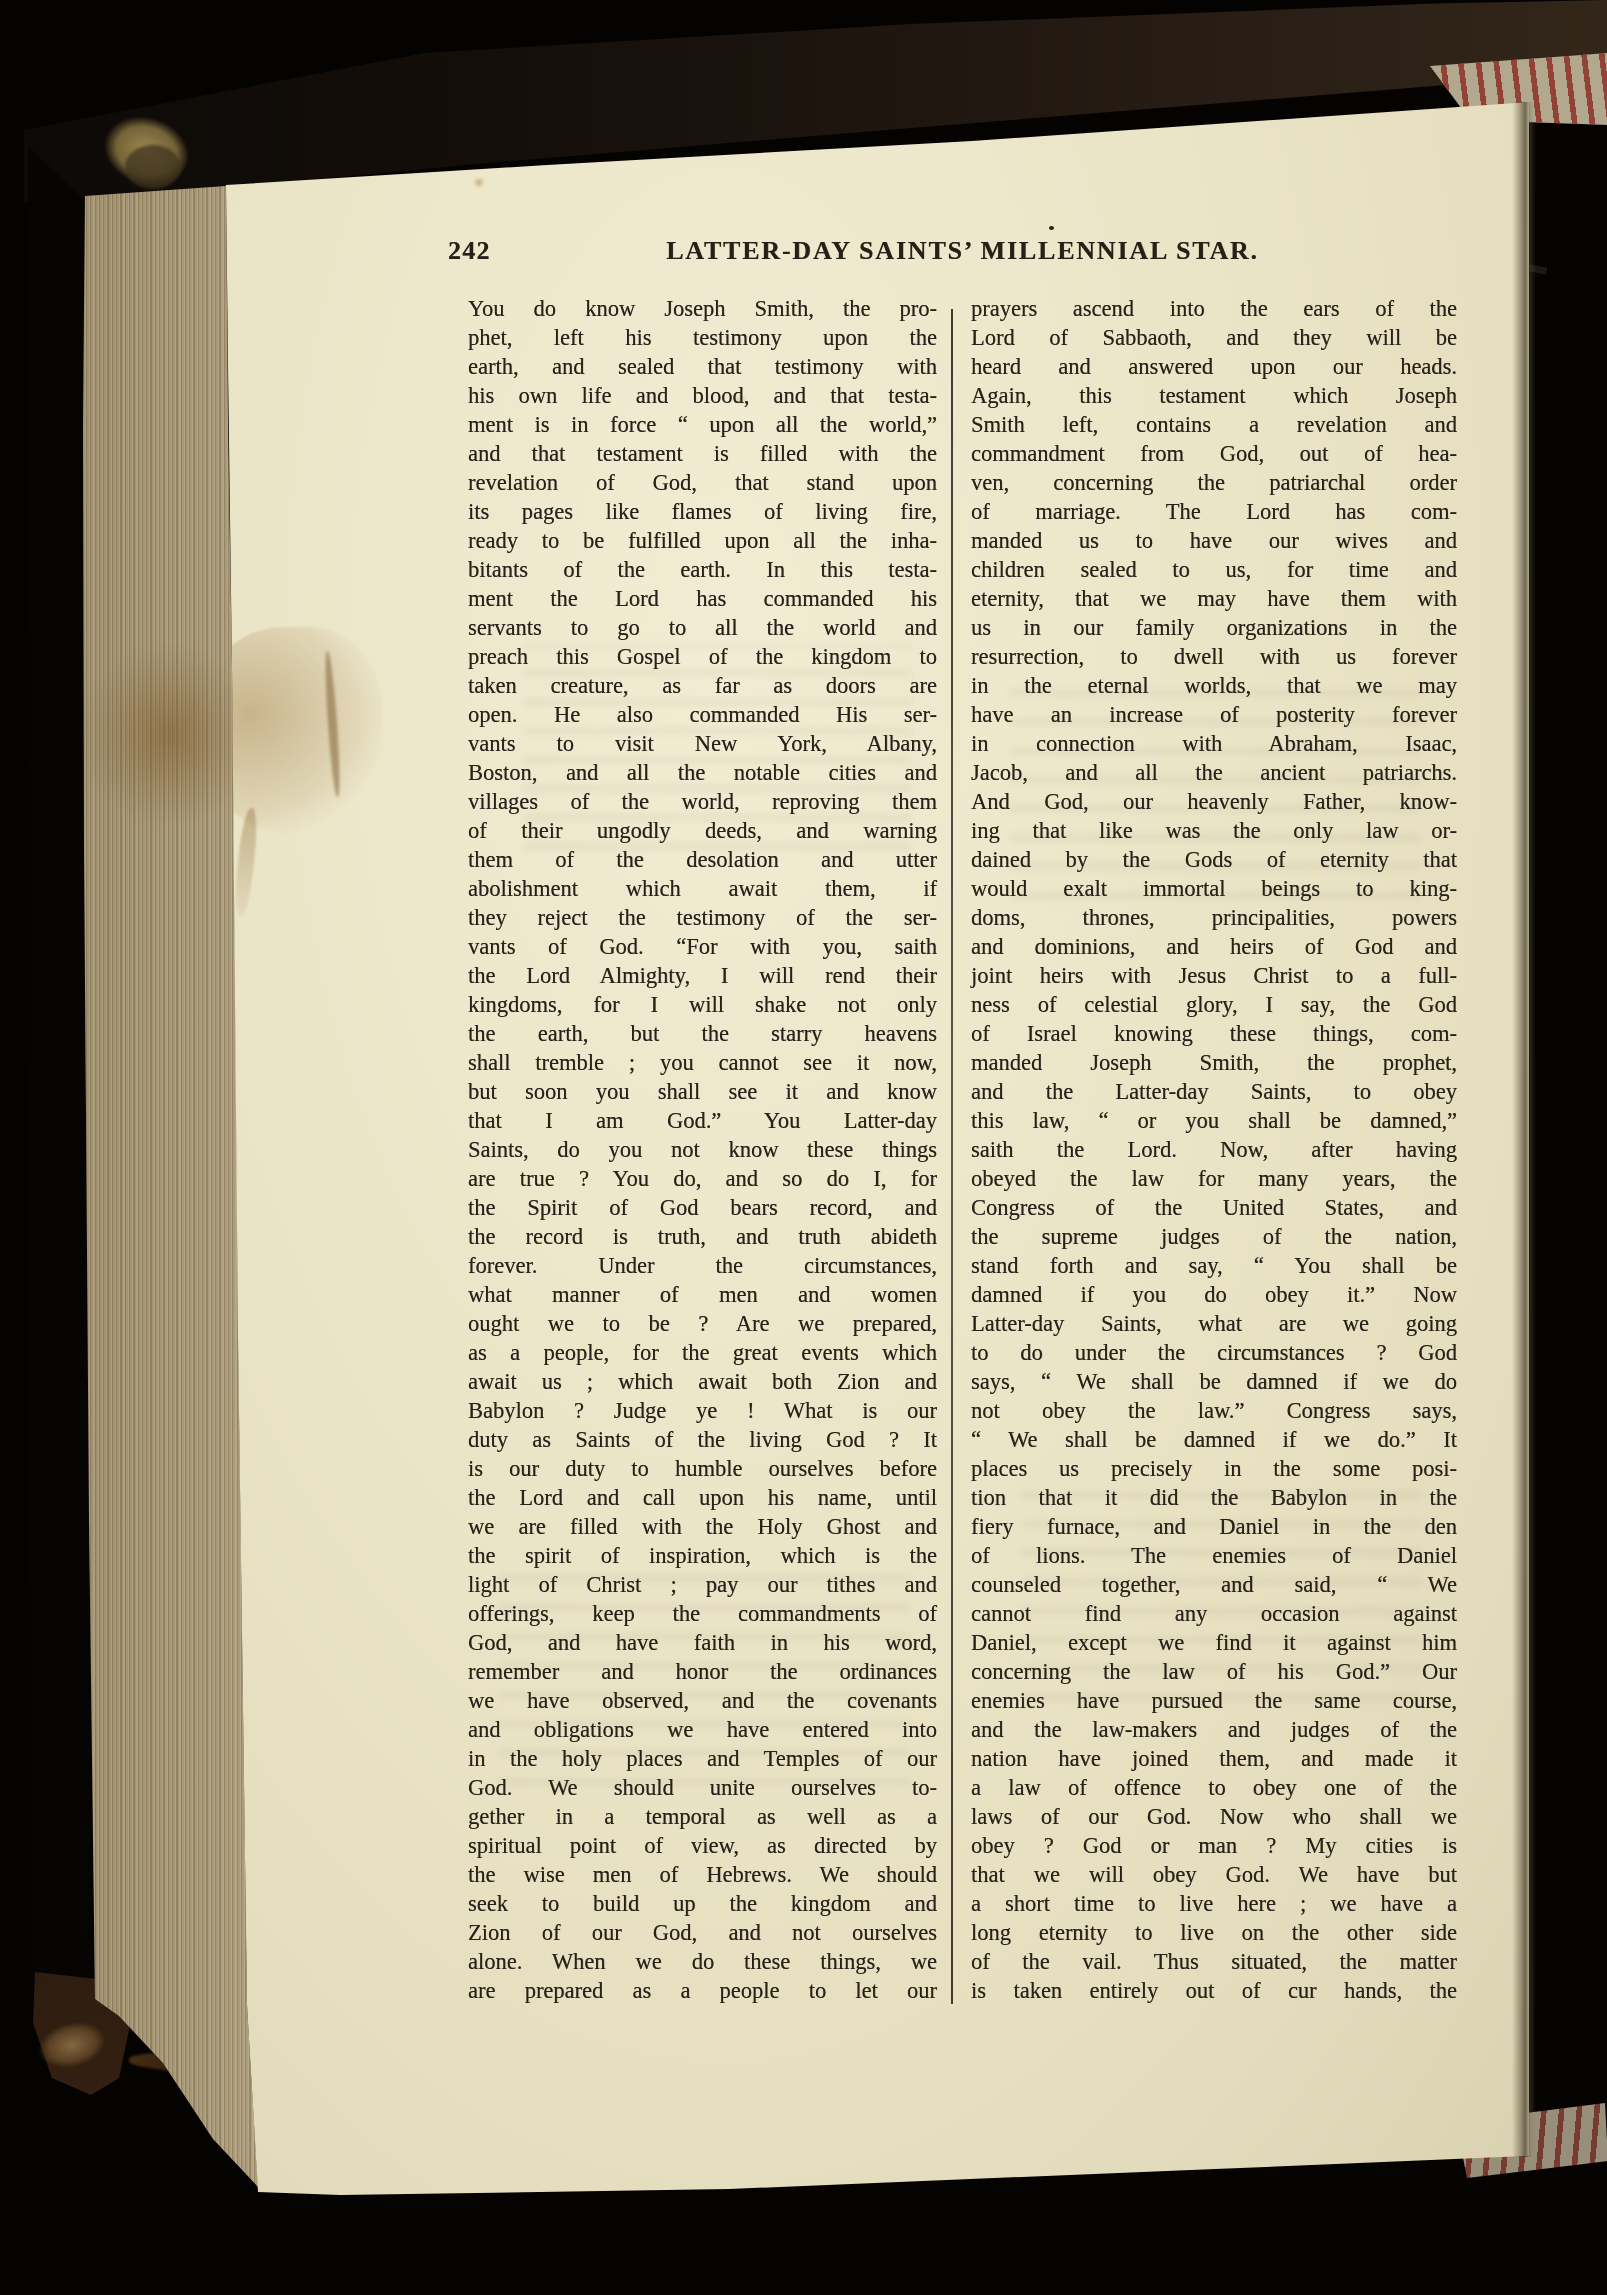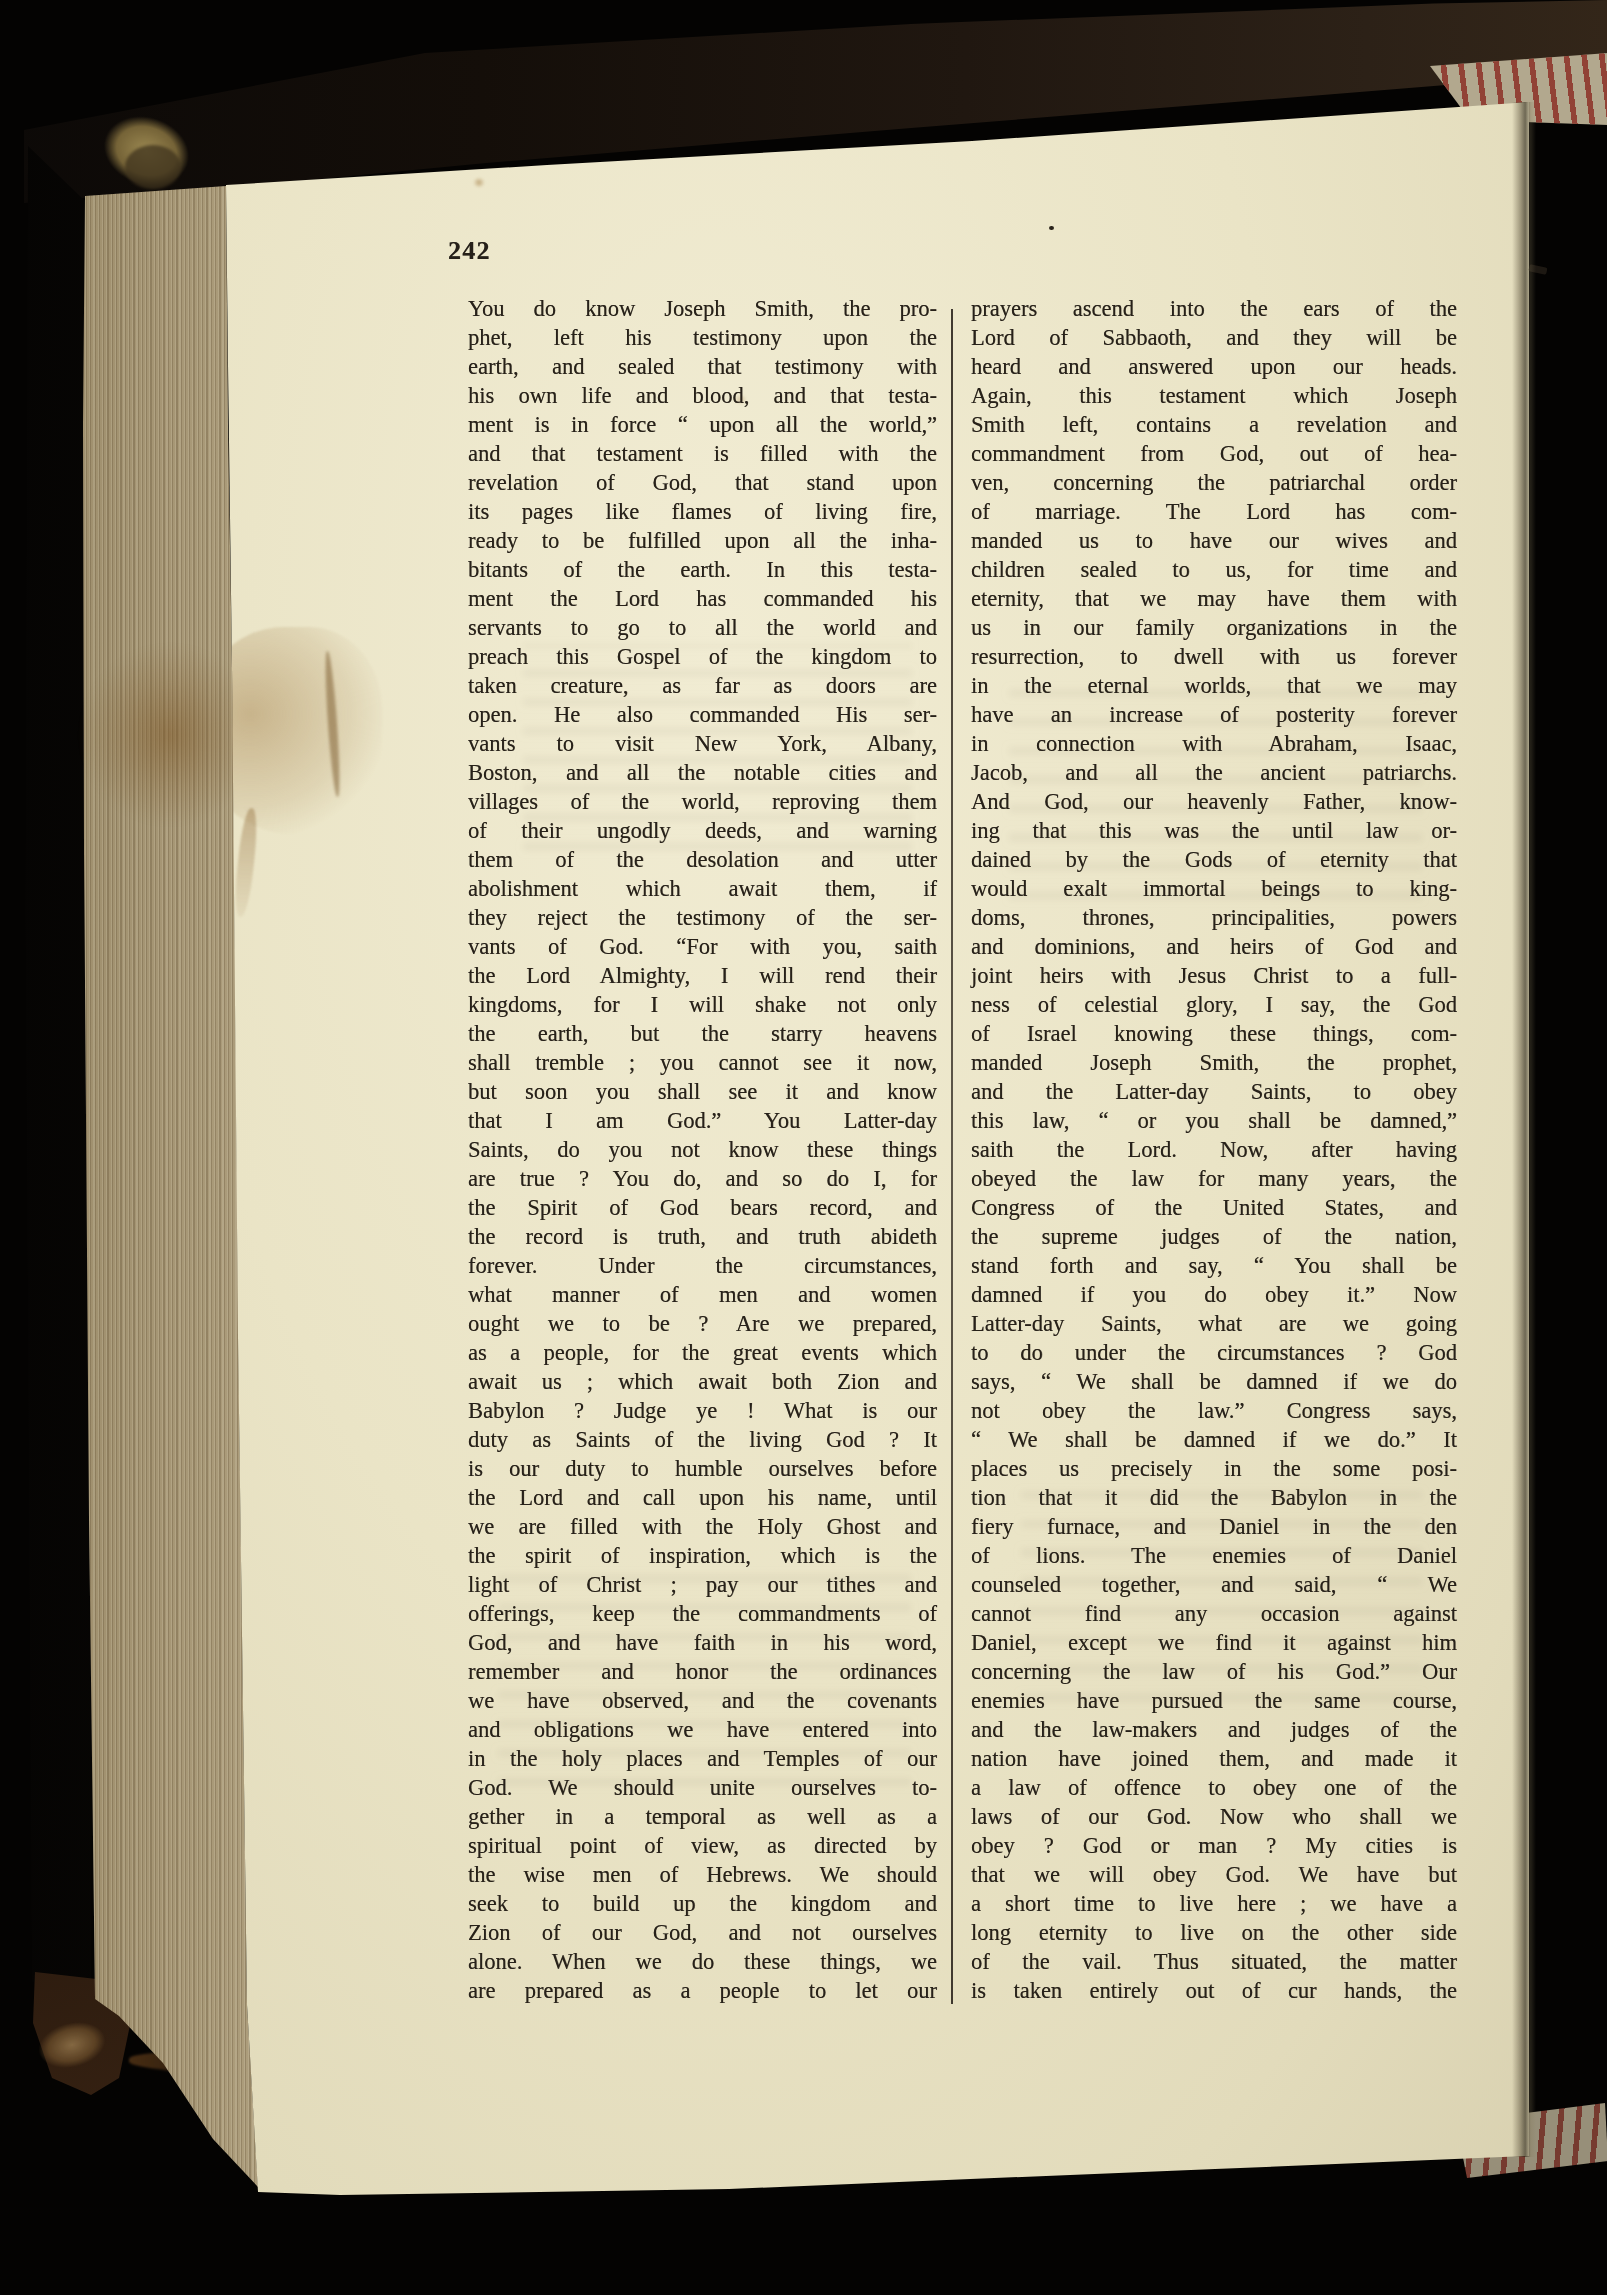--- a/index.html
+++ b/index.html
@@ -183,20 +183,21 @@
   <div class="abs water-stain-edge"></div>
   <div class="abs water-drip"></div>
   <div class="abs fox fox1"></div>
   <div class="abs fox fox2"></div>
   <div class="abs fox fox3"></div>
   <div class="abs fox fox4"></div>
   <div class="abs speck speck1"></div>
   <div class="abs speck speck2"></div>
 
   <div class="abs pg-num">242</div>
+  <div class="abs pg-title">LATTER-DAY SAINTS’ MILLENNIAL STAR.</div>
 
   <div class="abs col col-left">
       <div class="line">You do know Joseph Smith, the pro-</div>
       <div class="line">phet, left his testimony upon the</div>
       <div class="line">earth, and sealed that testimony with</div>
       <div class="line">his own life and blood, and that testa-</div>
       <div class="line">ment is in force “ upon all the world,”</div>
       <div class="line">and that testament is filled with the</div>
       <div class="line">revelation of God, that stand upon</div>
       <div class="line">its pages like flames of living fire,</div>
@@ -265,21 +266,21 @@
       <div class="line">manded us to have our wives and</div>
       <div class="line">children sealed to us, for time and</div>
       <div class="line">eternity, that we may have them with</div>
       <div class="line">us in our family organizations in the</div>
       <div class="line">resurrection, to dwell with us forever</div>
       <div class="line">in the eternal worlds, that we may</div>
       <div class="line">have an increase of posterity forever</div>
       <div class="line">in connection with Abraham, Isaac,</div>
       <div class="line">Jacob, and all the ancient patriarchs.</div>
       <div class="line">And God, our heavenly Father, know-</div>
-      <div class="line">ing that this was the until law or-</div>
+      <div class="line">ing that like was the only law or-</div>
       <div class="line">dained by the Gods of eternity that</div>
       <div class="line">would exalt immortal beings to king-</div>
       <div class="line">doms, thrones, principalities, powers</div>
       <div class="line">and dominions, and heirs of God and</div>
       <div class="line">joint heirs with Jesus Christ to a full-</div>
       <div class="line">ness of celestial glory, I say, the God</div>
       <div class="line">of Israel knowing these things, com-</div>
       <div class="line">manded Joseph Smith, the prophet,</div>
       <div class="line">and the Latter-day Saints, to obey</div>
       <div class="line">this law, “ or you shall be damned,”</div>

